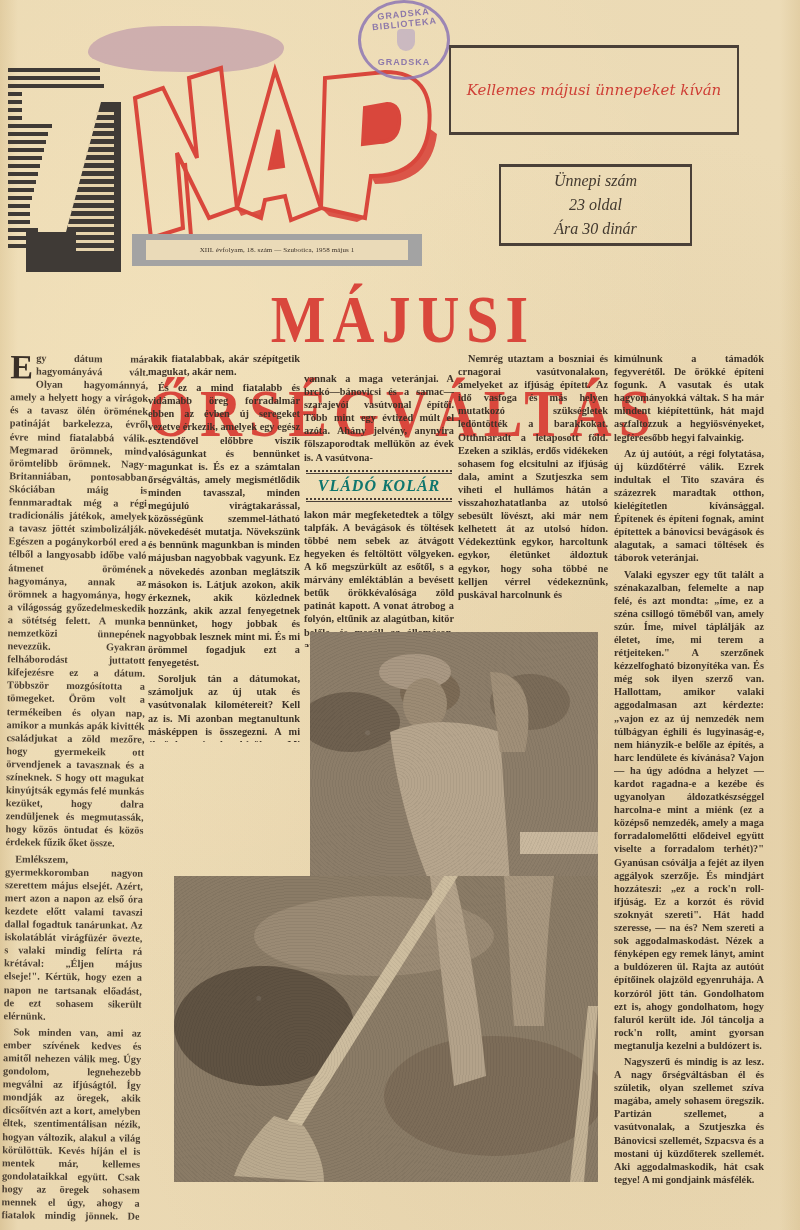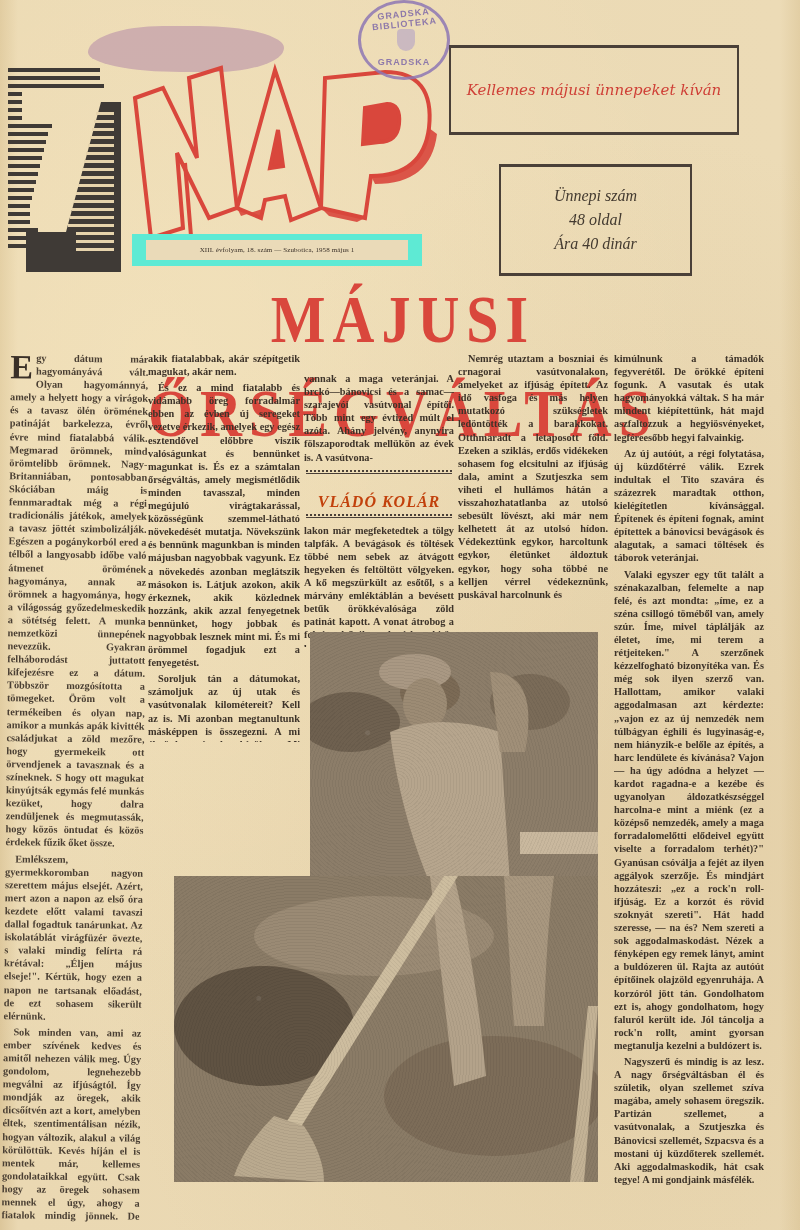--- a/index.html
+++ b/index.html
@@ -42,37 +42,37 @@
   .stamp .stamp-bottom {
     position: absolute; left: 0; right: 0; bottom: 10px; text-align: center; letter-spacing: 1px;
   }
   .stamp .stamp-crest {
     position: absolute; left: 36px; top: 26px; width: 18px; height: 22px;
     background: #b3a3c8; border-radius: 4px 4px 9px 9px; opacity: 0.7;
   }
 
   .info-bar {
     position: absolute; left: 132px; top: 234px; width: 290px; height: 32px;
-    background: #5eead4; padding: 6px 14px;
+    background: #a3a3a3; padding: 6px 14px;
   }
   .info-bar .inner {
     background: #eadab8; height: 100%; display: flex; align-items: center; justify-content: center;
     font-size: 7px; color: #3a3028; letter-spacing: 0.1px; white-space: nowrap;
   }
 
   .greeting-box {
     position: absolute; left: 449px; top: 45px; width: 290px; height: 90px;
     border: 2px solid #4a4038; border-top-width: 3px; border-bottom-width: 3px;
     display: flex; flex-direction: column; align-items: center; justify-content: center;
     color: #cf3f36; font-family: "DejaVu Serif", serif; font-style: italic; font-size: 15px;
     line-height: 28px;
     gap: 13px;
   }
   .issue-box {
-    position: absolute; left: 499px; top: 164px; width: 193px; height: 112px;
+    position: absolute; left: 499px; top: 164px; width: 193px; height: 82px;
     border: 2px solid #4a4038; border-top-width: 3px; border-bottom-width: 3px;
     display: flex; flex-direction: column; align-items: center; justify-content: center;
     font-family: "Liberation Serif", serif; font-style: italic; font-size: 16px;
     color: #433a30; line-height: 24px;
   }
 
   .headline {
     position: absolute; left: 0; top: 272px; width: 800px; height: 80px;
     text-align: center; color: #d9473c;
     font-family: "Liberation Serif", serif; font-size: 58px; letter-spacing: 7px;
@@ -98,22 +98,22 @@
   }
   .col-1 p:first-child { text-indent: 0; }
 
   .byline {
     margin: 6px 0 6px; text-align: center;
   }
   .byline .rule {
     height: 4px; border-top: 2px dotted #4a4038; border-bottom: 1px solid #4a4038; margin: 0 2px;
   }
   .byline .name {
-    color: #c2410c; font-family: "Liberation Serif", serif; font-style: italic; font-weight: bold;
-    font-size: 16px; letter-spacing: 1px; line-height: 24px; margin-top: 16px;
+    color: #0f766e; font-family: "Liberation Serif", serif; font-style: italic; font-weight: bold;
+    font-size: 16px; letter-spacing: 1px; line-height: 24px;
   }
 
   
   .photo {
     position: absolute; background: #8a7a66; overflow: hidden;
   }
   .photo-top { left: 310px; top: 632px; width: 288px; height: 252px; }
   .photo-bottom { left: 174px; top: 876px; width: 424px; height: 306px; }
   .photo svg { position: absolute; }
   .grain {
@@ -214,22 +214,22 @@
   <div class="info-bar">
     <div class="inner">XIII. évfolyam, 18. szám — Szubotica, 1958 május 1</div>
   </div>
 
   <div class="greeting-box">
     <div>Kellemes májusi ünnepeket kíván</div>
   </div>
 
   <div class="issue-box">
     <div>Ünnepi szám</div>
-    <div>48 oldal</div>
-    <div>Ára 40 dinár</div>
+    <div>23 oldal</div>
+    <div>Ára 30 dinár</div>
   </div>
 
   <h1 class="headline">MÁJUSI ŐRSÉGVÁLTÁS</h1>
 
   <div class="col col-1">
     <p><span class="dropcap">E</span><span>gy dátum már hagyományává vált. Olyan hagyománnyá, amely a helyett hogy a virágok és a tavasz ölén örömének patináját barkelezza, évről évre mind fiatalabbá válik. Megmarad örömnek, mind örömtelibb örömnek. Nagy-Britanniában, pontosabban Skóciában máig is fennmaradtak még a régi tradicionális játékok, amelyek a tavasz jöttét szimbolizálják. Egészen a pogánykorból ered a télből a langyosabb időbe való átmenet örömének hagyománya, annak az örömnek a hagyománya, hogy a világosság győzedelmeskedik a sötétség felett. A munka nemzetközi ünnepének nevezzük. Gyakran felháborodást juttatott kifejezésre ez a dátum. Többször mozgósította a tömegeket. Öröm volt a termékeiben és olyan nap, amikor a munkás apák kivitték családjukat a zöld mezőre, hogy gyermekeik ott örvendjenek a tavasznak és a színeknek. S hogy ott magukat kinyújtsák egymás felé munkás kezüket, hogy dalra zendüljenek és megmutassák, hogy közös öntudat és közös érdekek fűzik őket össze.</span></p>
     <p>Emlékszem, gyermekkoromban nagyon szerettem május elsejét. Azért, mert azon a napon az első óra kezdete előtt valami tavaszi dallal fogadtuk tanárunkat. Az iskolatáblát virágfüzér övezte, s valaki mindig felírta rá krétával: „Éljen május elseje!". Kértük, hogy ezen a napon ne tartsanak előadást, de ezt sohasem sikerült elérnünk.</p>
     <p>Sok minden van, ami az ember szívének kedves és amitől nehezen válik meg. Úgy gondolom, legnehezebb megválni az ifjúságtól. Így mondják az öregek, akik dicsőítvén azt a kort, amelyben éltek, szentimentálisan nézik, hogyan változik, alakul a világ körülöttük. Kevés híján el is mentek már, kellemes gondolataikkal együtt. Csak hogy az öregek sohasem mennek el úgy, ahogy a fiatalok mindig jönnek. De válnak a mi öregeinek is. Válhatnak a nézetek az élet munkássági illetően, mert mind több és több nem múlandó do log van történelmünk összességében. Így az öregség is megfiatalodik. Így a nemzedékeink korunk szüntelen fiatalodásának folyamatában megy végbe. Itt van ennek az ezerkilencszázötvennyolcadik esztendőnek május első napja. A munkásnak, amely új életnedveket frissít fel a régi hagyományait. Ezen a napon lapjaink első oldalán mindenütt felköszöntőt olvashatunk. Pirosak a címek, lengenek a zászlók és az emberek három napra vesznek kenyeret és élelmiszert. Legalább egy héttel előbb érezhető már az ünnep lehellete a házak homlokzatán, a fölsebzett utcákon, amelyeket nagy sietséggel rendeztének, s az emberek arcán.</p>
   </div>
 

